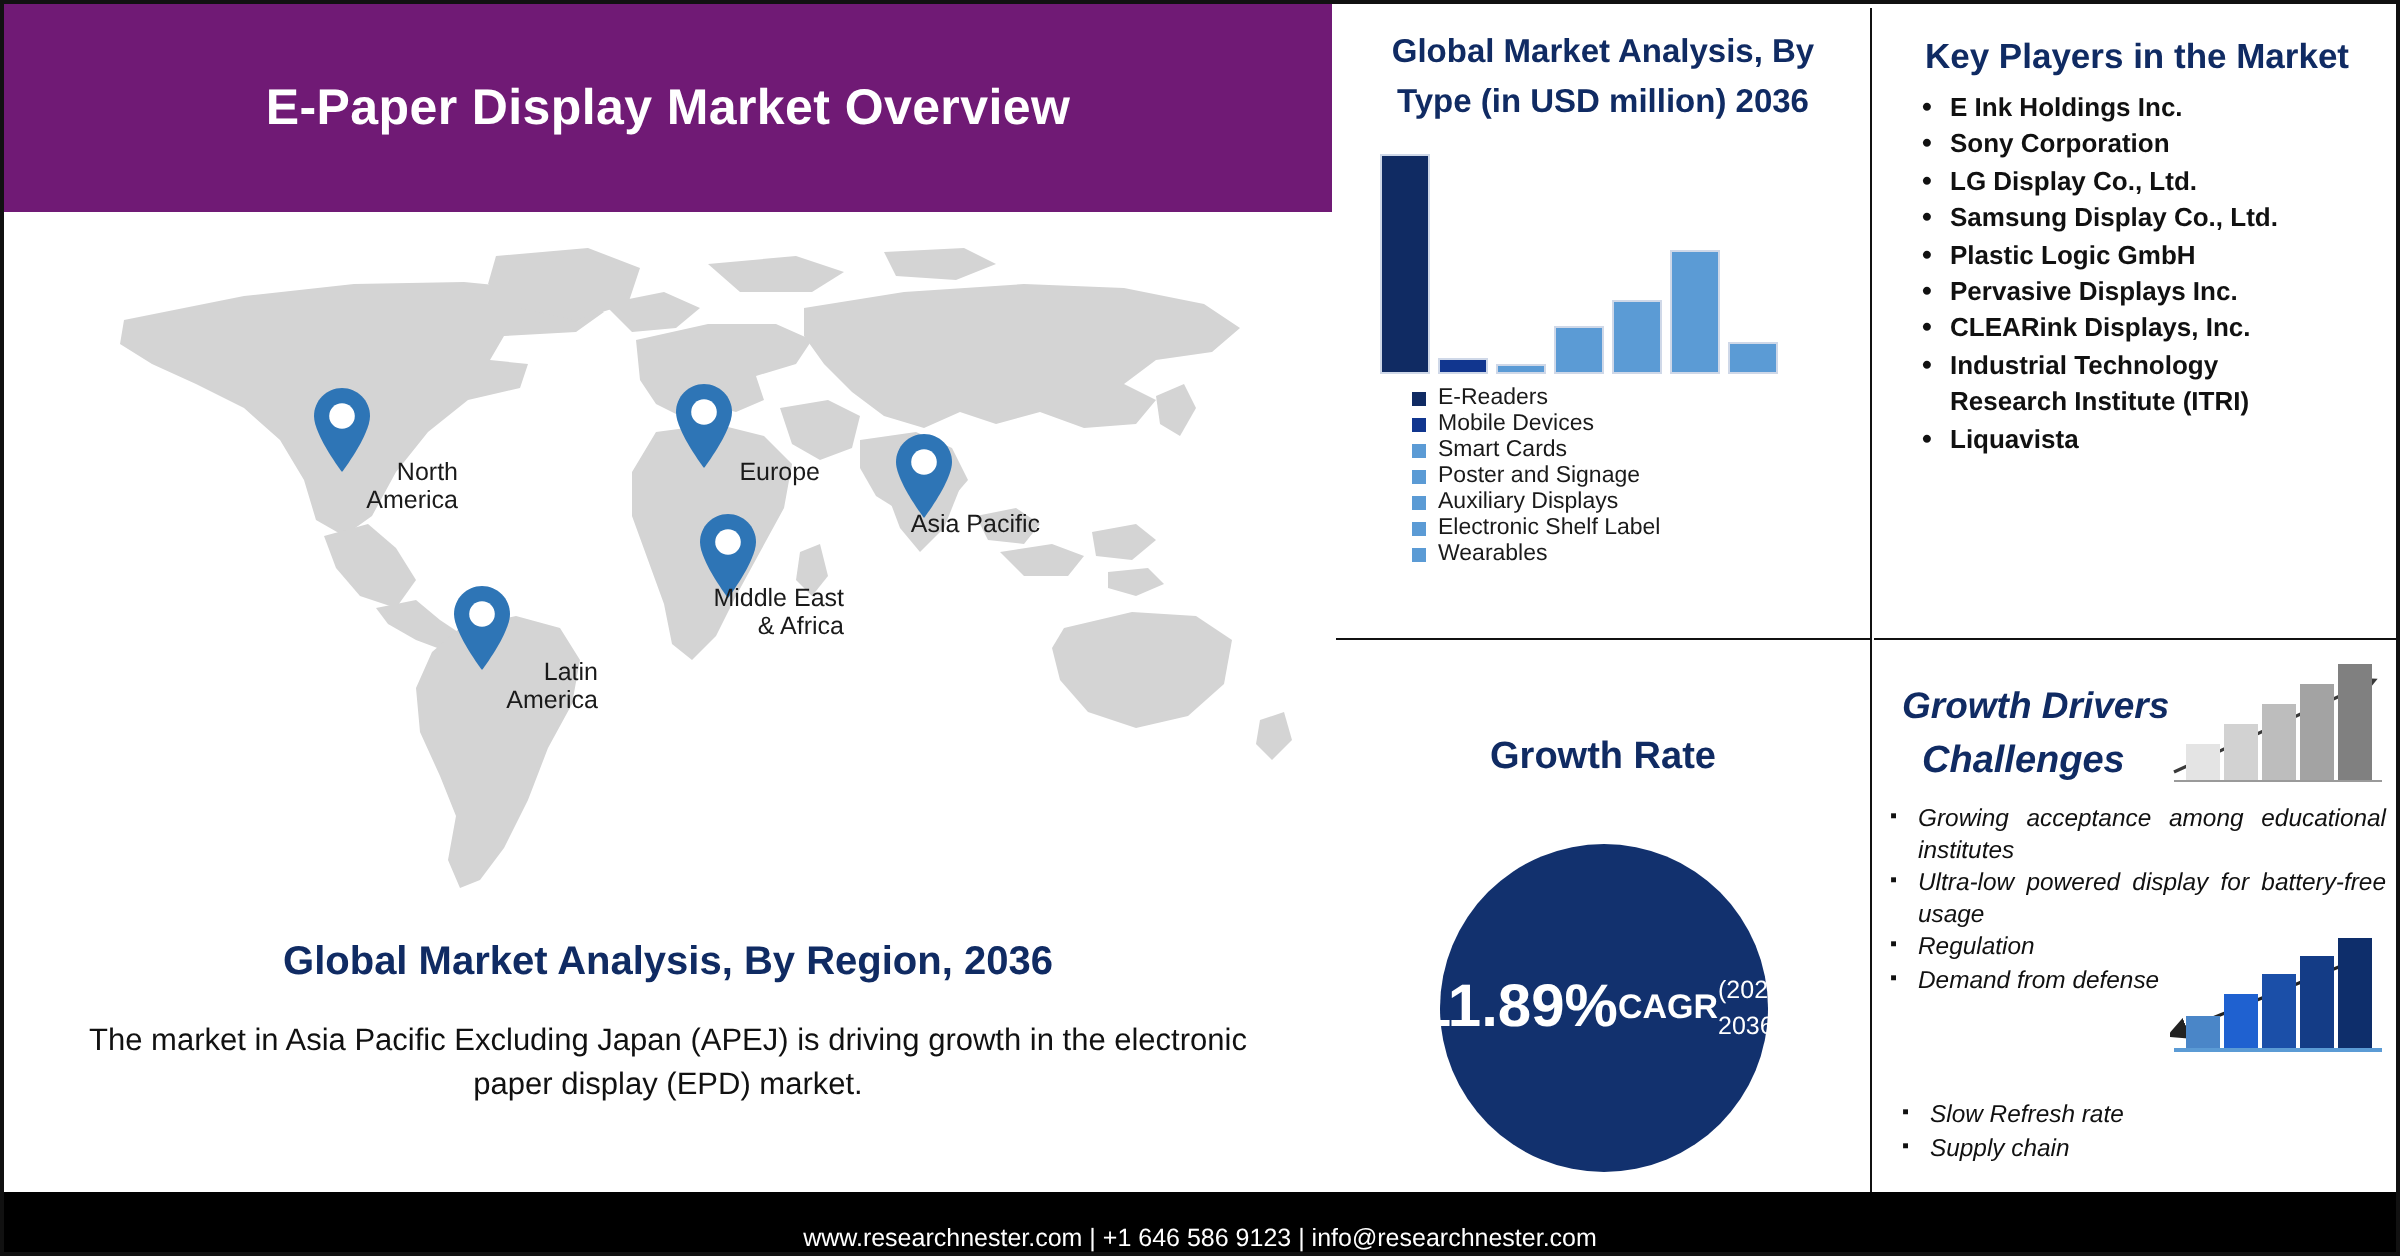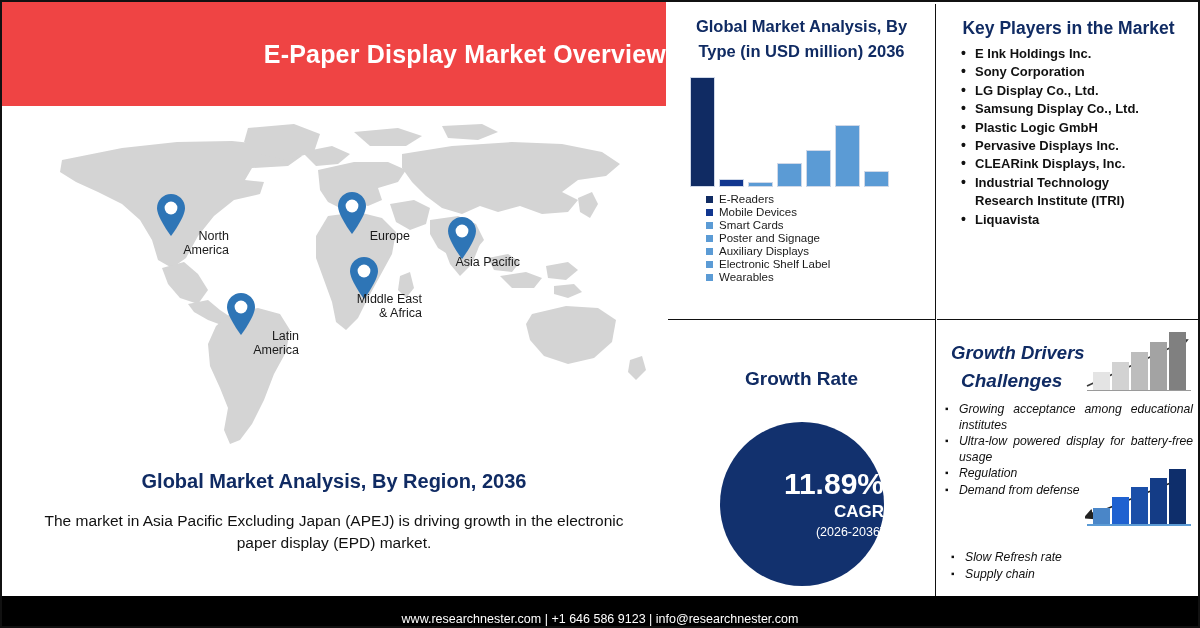--- a/index.html
+++ b/index.html
@@ -4,21 +4,21 @@
 <style>
   html,body{margin:0;padding:0;background:#fff;}
   body{width:1200px;height:628px;overflow:hidden;
        font-family:"Liberation Sans","DejaVu Sans",sans-serif;}
   .page{position:relative;width:1200px;height:628px;background:#fff;
         border:2px solid #111;box-sizing:border-box;}
 
   
   .left-col{position:absolute;left:0;top:0;width:664px;height:596px;}
   .title-bar{position:absolute;left:0;top:0;width:664px;height:104px;
-             background:#ef4444;display:flex;align-items:center;justify-content:flex-end;}
+             background:#701a75;display:flex;align-items:center;justify-content:center;}
   .title-bar .t{color:#fff;font-size:25px;font-weight:bold;letter-spacing:.2px;}
 
   .map-wrap{position:absolute;left:0;top:106px;width:664px;height:356px;background:#fff;}
   .map-svg{position:absolute;left:0;top:0;width:664px;height:356px;}
 
   .pin{position:absolute;width:34px;height:44px;}
   .pin svg{display:block;width:34px;height:44px;}
   .pin-label{position:absolute;text-align:right;color:#1a1a1a;
              font-size:12.5px;line-height:13.5px;font-weight:400;white-space:pre-line;
              width:120px;}
@@ -52,21 +52,21 @@
   
   .kp-title{font-size:17.5px;padding:14px 6px 6px 6px;}
   .kp-list{margin:0;padding:0 8px 0 24px;list-style:none;}
   .kp-list li{position:relative;font-size:13px;font-weight:bold;color:#111;
               line-height:18.4px;padding-left:14px;}
   .kp-list li.bullet:before{content:"•";position:absolute;left:0;top:-1px;font-size:14px;}
 
   
   .gr-title{font-size:19px;padding-top:48px;}
   .circle{position:absolute;left:52px;top:102px;width:164px;height:164px;border-radius:50%;
-          background:#12316E;display:flex;flex-direction:column;align-items:flex-end;justify-content:center;}
+          background:#12316E;display:flex;flex-direction:row;align-items:center;justify-content:center;}
   .circle .pct{color:#fff;font-size:30px;font-weight:bold;line-height:34px;}
   .circle .cagr{color:#fff;font-size:17px;font-weight:bold;line-height:22px;}
   .circle .yrs{color:#fff;font-size:12.5px;line-height:18px;}
 
   
   .gd-title{font-size:18.5px;text-align:left;padding:12px 0 0 14px;}
   .ch-title{font-size:19px;text-align:left;padding:6px 0 0 24px;}
   .mini-chart{position:absolute;width:108px;height:58px;}
   .mini-bar{position:absolute;bottom:4px;}
   .mini-base{position:absolute;bottom:3px;left:2px;width:104px;height:1.5px;background:#9a9a9a;}

